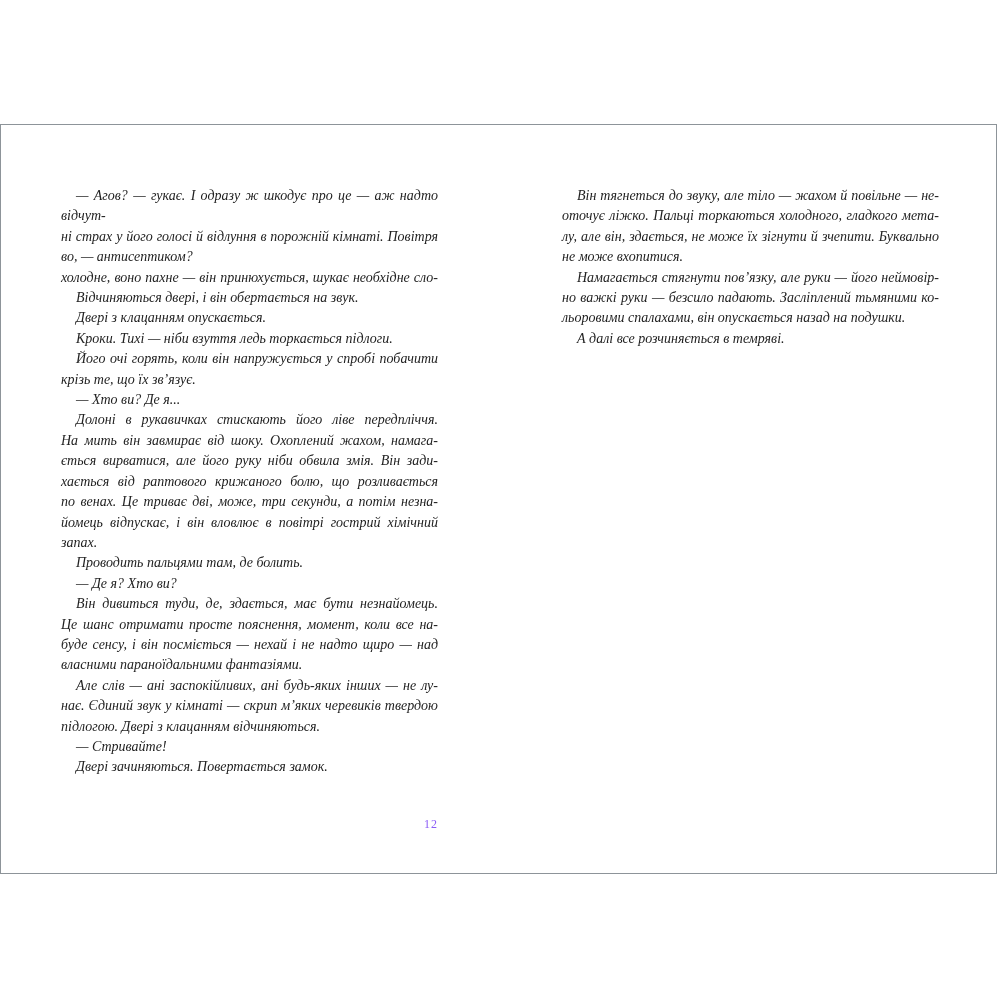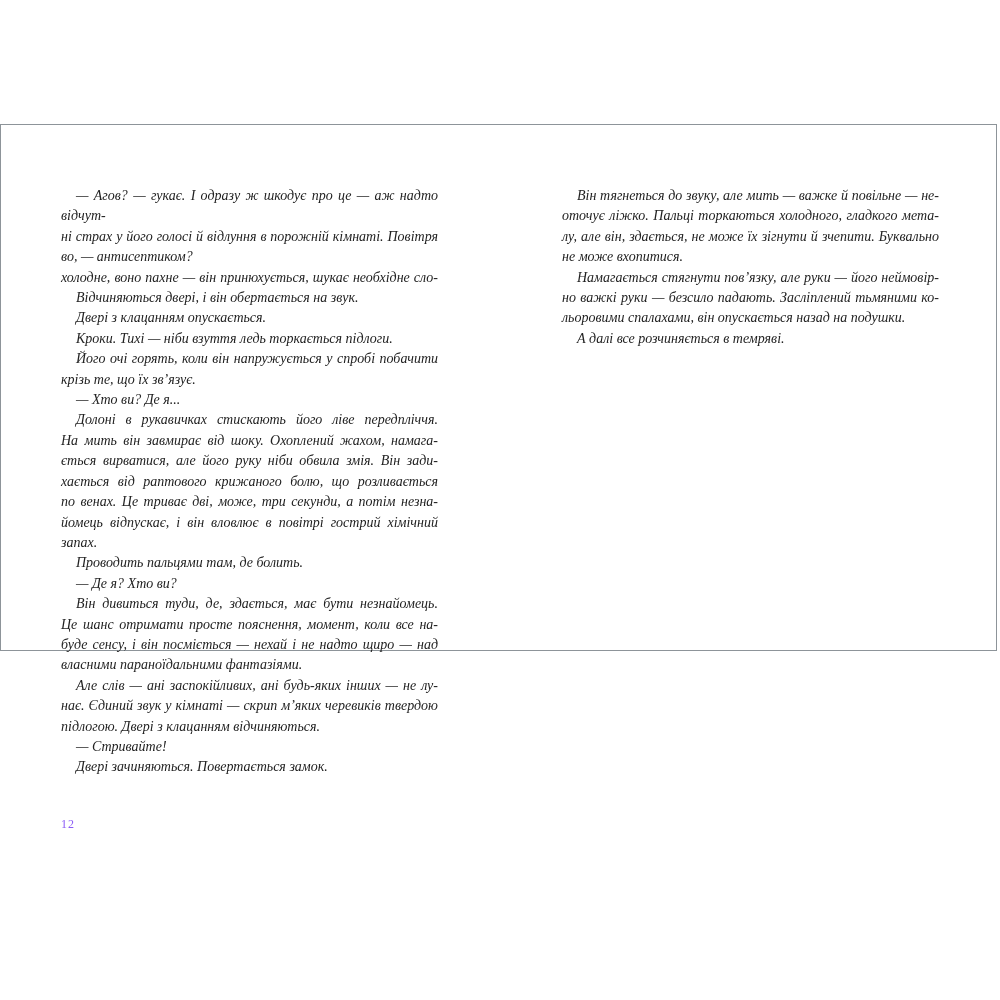--- a/index.html
+++ b/index.html
@@ -12,21 +12,21 @@
     height: 1000px;
     position: relative;
     overflow: hidden;
     font-family: "Liberation Serif", "DejaVu Serif", serif;
   }
   .page-spread {
     position: absolute;
     left: 0;
     top: 124px;
     width: 997px;
-    height: 527px;
+    height: 750px;
     box-sizing: border-box;
     border: 1px solid #8d9499;
     background: #ffffff;
   }
   .text-column {
     position: absolute;
     top: 61px;
     width: 377px;
     color: #222222;
     font-style: italic;
@@ -41,21 +41,21 @@
     text-align-last: justify;
     white-space: normal;
   }
   .line.first { text-indent: 15px; }
   .line.last  { text-align-last: left; }
   .page-number {
     position: absolute;
     left: 60px;
     top: 692px;
     width: 377px;
-    text-align: left;
+    text-align: right;
     font-style: normal;
     font-size: 12px;
     letter-spacing: 1px;
     color: #8b5cf6;
   }
 </style>
 </head>
 <body>
 
 <div class="page-spread">
@@ -112,21 +112,21 @@
       <div class="para">
         <div class="line first last">— Стривайте!</div>
       </div>
       <div class="para">
         <div class="line first last">Двері зачиняються. Повертається замок.</div>
       </div>
     </div>
 
   <div class="text-column column-right">
       <div class="para">
-        <div class="line first">Він тягнеться до звуку, але мить — важке й повільне — не-</div>
+        <div class="line first">Він тягнеться до звуку, але тіло — жахом й повільне — не-</div>
         <div class="line">оточує ліжко. Пальці торкаються холодного, гладкого мета-</div>
         <div class="line">лу, але він, здається, не може їх зігнути й зчепити. Буквально</div>
         <div class="line last">не може вхопитися.</div>
       </div>
       <div class="para">
         <div class="line first">Намагається стягнути пов’язку, але руки — його неймовір-</div>
         <div class="line">но важкі руки — безсило падають. Засліплений тьмяними ко-</div>
         <div class="line last">льоровими спалахами, він опускається назад на подушки.</div>
       </div>
       <div class="para">

